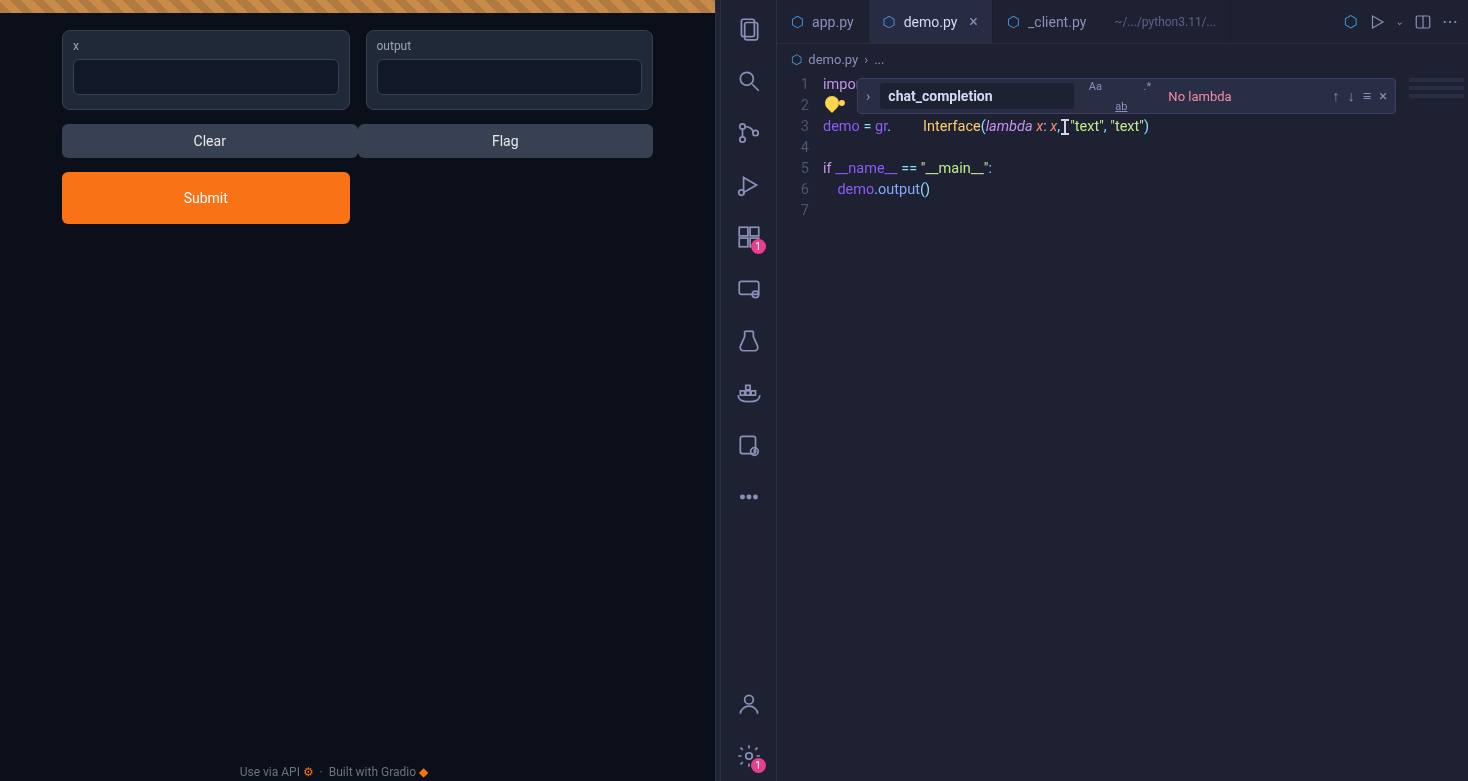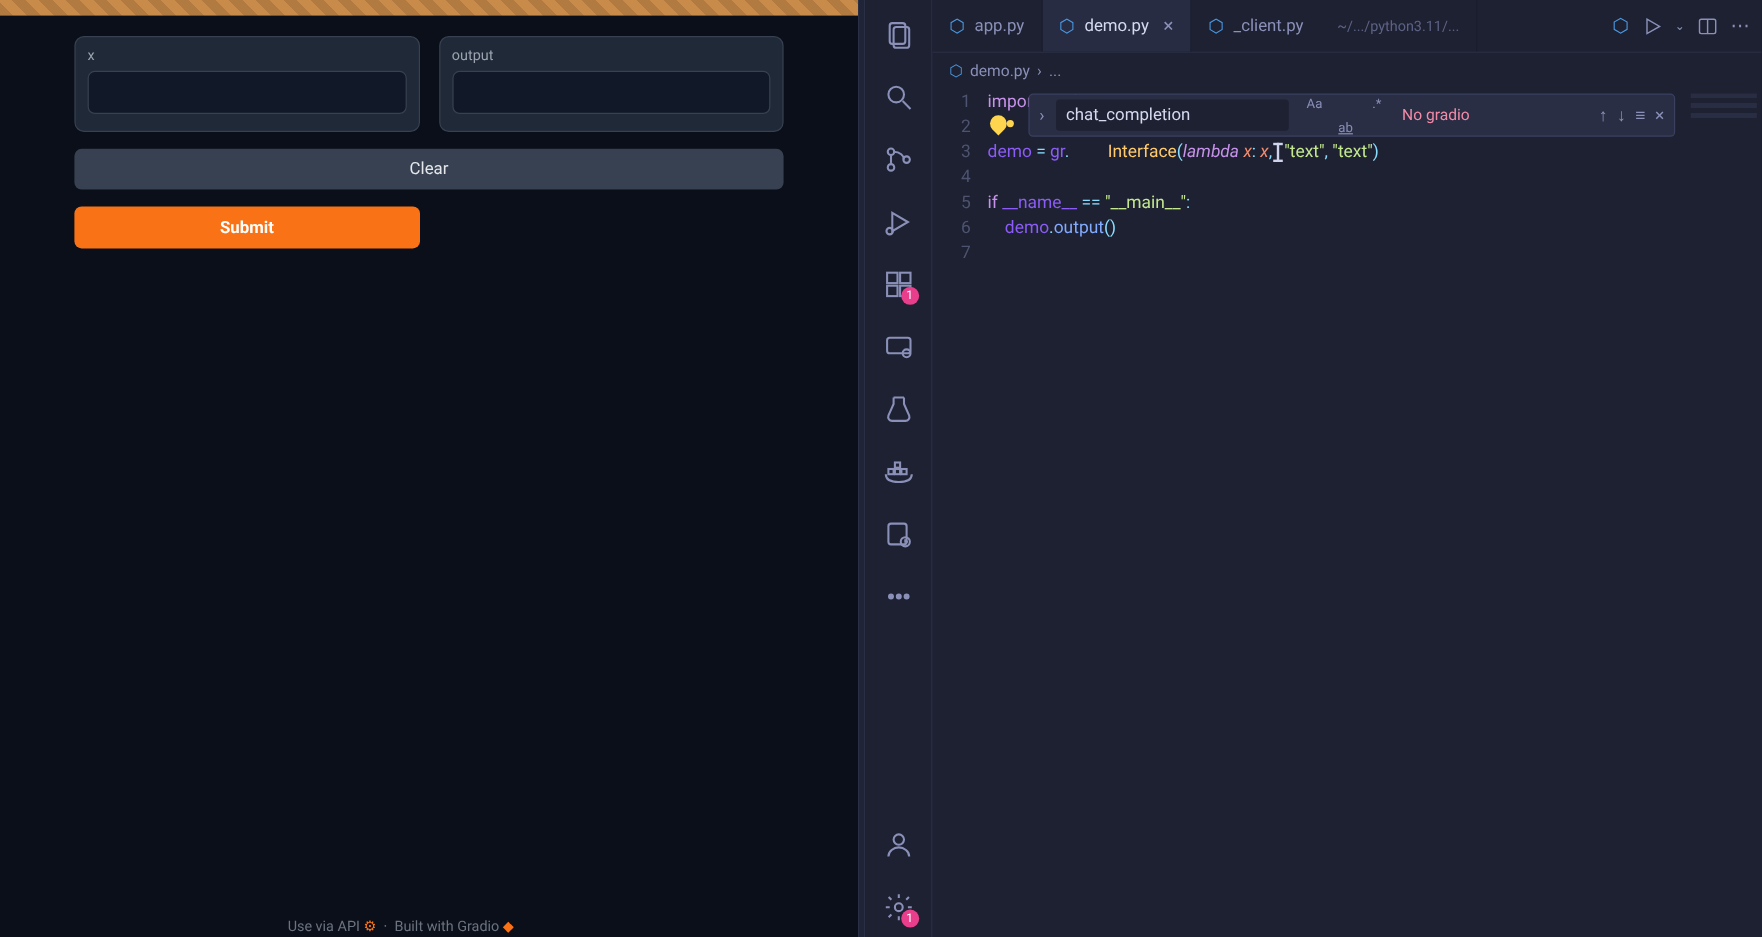--- a/index.html
+++ b/index.html
@@ -10,21 +10,21 @@
 .left { width:715px; height:100%; background:#0b0f19; display:flex; flex-direction:column; }
 .left-top { height:13px; background:#c98b4a; background-image:repeating-linear-gradient(45deg,rgba(0,0,0,.12) 0 8px,transparent 8px 16px); }
 .left-body { flex:1; padding:17px 62px 0 62px; }
 .blocks { display:flex; gap:16px; }
 .card { flex:1; background:#1f2937; border:1px solid #374151; border-radius:8px; padding:8px 10px 10px 10px; }
 .card-label { color:#9ca3af; font-size:12px; margin-bottom:6px; }
 .card textarea { width:100%; height:36px; background:#111827; border:1px solid #374151; border-radius:6px; color:#d1d5db; resize:none; padding:4px 6px; font-size:13px; }
 .btn-row { display:flex; margin-top:14px; }
 .btn { flex:1; height:34px; border:none; border-radius:6px; font-size:14px; cursor:pointer; color:#e5e7eb; background:#374151; }
 .submit-row { margin-top:14px; width:calc(50% - 8px); }
-.btn-submit { width:100%; height:35px; border:none; border-radius:6px; background:#f97316; color:#fff; font-size:14px; font-weight:700; cursor:pointer; }
+.btn-submit { width:100%; height:52px; border:none; border-radius:6px; background:#f97316; color:#fff; font-size:14px; font-weight:400; cursor:pointer; }
 .footer { position:absolute; bottom:2px; left:0; width:668px; text-align:center; color:#6b7280; font-size:12px; }
 .footer .dot { color:#f97316; }
 
 
 .splitter { width:6px; height:100%; background:#202437; border-left:1px solid #2a2f45; border-right:1px solid #2a2f45; }
 
 
 .right { flex:1; height:100%; background:#1e2132; display:flex; }
 .activity { width:56px; background:#1e2132; display:flex; flex-direction:column; align-items:center; padding-top:14px; gap:22px; border-right:1px solid #2a2f45; }
 .activity .ico { width:30px; height:30px; display:flex; align-items:center; justify-content:center; color:#8a90b8; cursor:pointer; position:relative; }
@@ -42,21 +42,21 @@
 .tabbar-actions { margin-left:auto; display:flex; align-items:center; gap:10px; padding:0 10px; color:#8a90b8; }
 .tabbar-actions .act { cursor:pointer; display:flex; align-items:center; }
 .tabbar-actions svg { width:18px; height:18px; stroke:currentColor; fill:none; stroke-width:1.6; }
 
 .crumb { height:30px; display:flex; align-items:center; padding:0 14px; color:#8a90b8; font-size:13px; gap:6px; }
 .crumb .py { color:#4a9ae4; }
 
 .editor-body { flex:1; position:relative; font-family:Menlo,Consolas,monospace; font-size:14.5px; line-height:21px; }
 .find-widget { position:absolute; top:4px; left:80px; right:72px; height:36px; background:#2a2e45; border:1px solid #3b4060; border-radius:4px; display:flex; align-items:center; padding:0 8px; gap:10px; z-index:5; }
 .find-widget .expand { color:#8a90b8; cursor:pointer; }
-.find-widget input { flex:0 0 170px; height:26px; background:#1e2132; border:none; color:#d6daf0; padding:0 8px; font-size:14px; border-radius:3px; }
+.find-widget input { flex:0 0 170px; height:26px; background:#1e2132; border:none; color:#d6daf0; padding:0 8px; font-size:14px; border-radius:3px;font-weight:bold; }
 .find-opts { display:flex; gap:4px; }
 .find-opts span { width:22px; height:22px; display:flex; align-items:center; justify-content:center; color:#8a90b8; font-size:11px; border-radius:3px; cursor:pointer; }
 .find-results { color:#f38ba8; font-size:13px; }
 .find-nav { margin-left:auto; display:flex; gap:8px; }
 .find-nav span { color:#8a90b8; cursor:pointer; }
 .minimap { position:absolute; top:4px; right:4px; width:55px; height:40px; background:linear-gradient(#3a3f5e 0 4px,transparent 4px 8px,#3a3f5e 8px 12px,transparent 12px 16px,#3a3f5e 16px 20px,transparent 20px 100%); opacity:.4; }
 
 .code { position:absolute; top:0; left:0; right:0; padding-top:0; }
 .line { display:flex; }
 .gutter { width:46px; text-align:right; padding-right:14px; color:#4e5370; user-select:none; }
@@ -89,20 +89,21 @@
           <div class="card-label">x</div>
           <textarea style=""></textarea>
         </div>
         <div class="card">
           <div class="card-label">output</div>
           <textarea style=""></textarea>
         </div>
       </div>
       <div class="btn-row">
         <button class="btn">Clear</button>
+        <button class="btn">Flag</button>
       </div>
       <div class="submit-row">
         <button class="btn-submit">Submit</button>
       </div>
     </div>
     <div class="footer">
       <span>Use via API</span>
       <span class="dot"> ⚙ </span>
       &nbsp;·&nbsp;
       <span>Built with Gradio</span>
@@ -243,21 +244,21 @@
 
       <div class="editor-body">
         <div class="find-widget">
           <span class="expand">›</span>
           <input type="text" value="chat_completion" style="">
           <div class="find-opts">
             <span>Aa</span>
             <span style="text-decoration:underline;margin-top:20px;">ab</span>
             <span>.*</span>
           </div>
-          <span class="find-results">No gradio</span>
+          <span class="find-results">No lambda</span>
           <div class="find-nav">
             <span>↑</span>
             <span>↓</span>
             <span>≡</span>
             <span>×</span>
           </div>
         </div>
         <div class="minimap"></div>
         <div class="code" id="code-lines">
             <div class="line">

